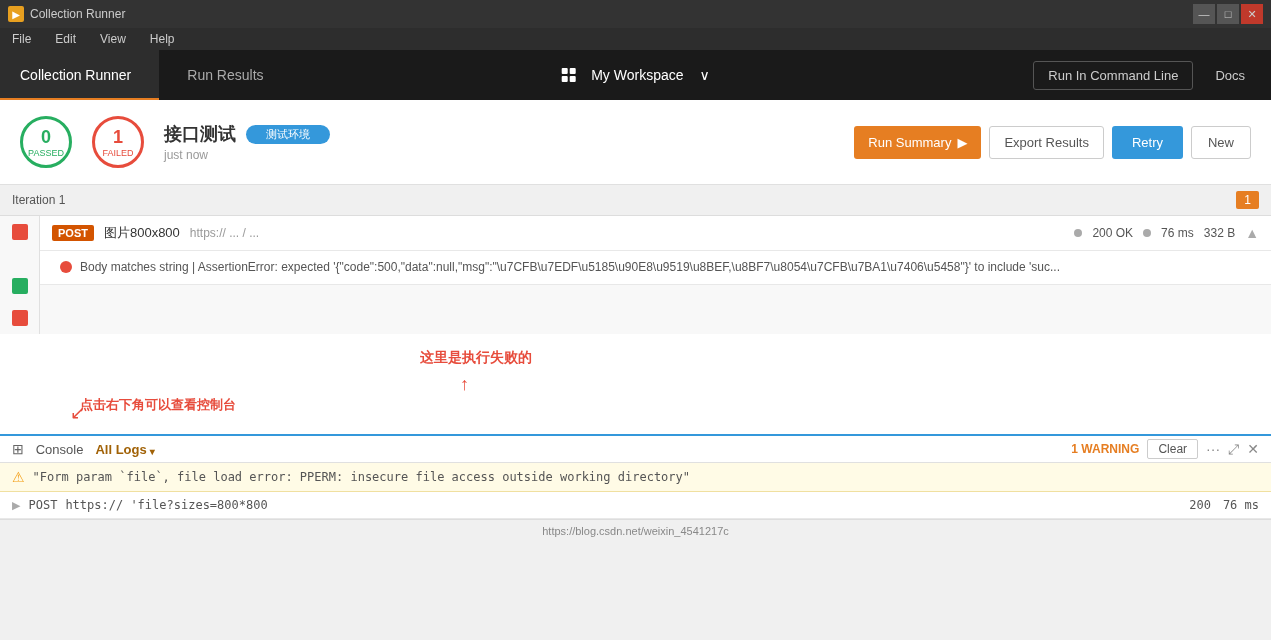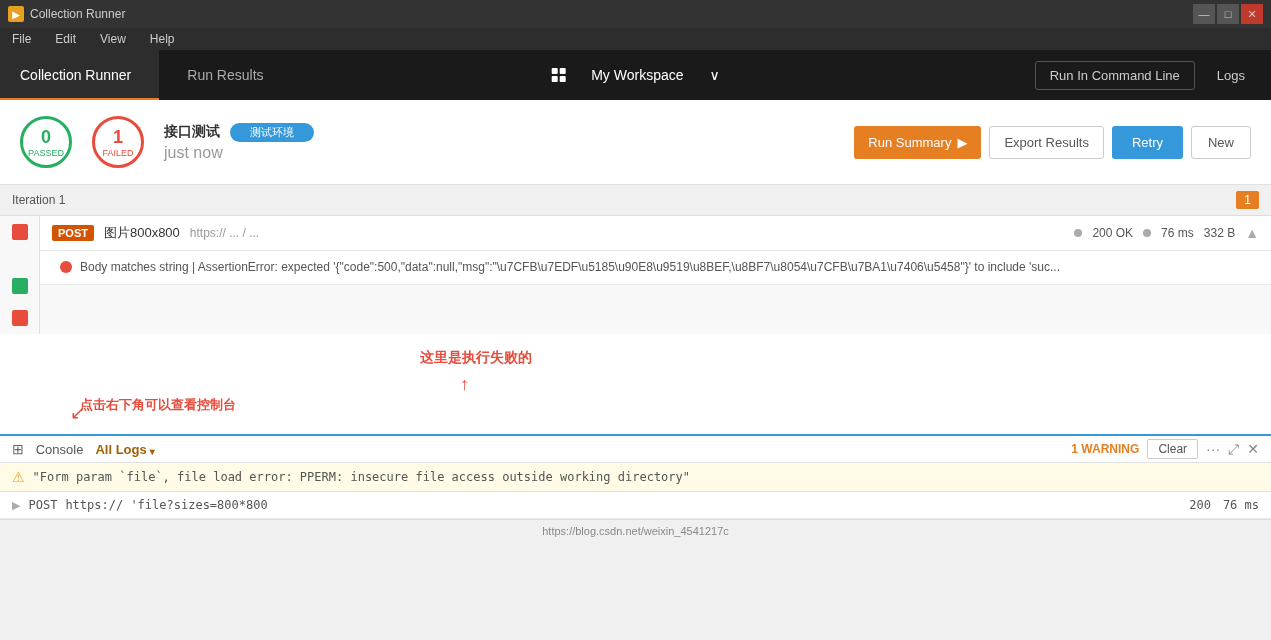--- a/index.html
+++ b/index.html
@@ -34,21 +34,21 @@
       display: flex; align-items: center; height: 100%; padding: 0 28px;
       color: #aaa; font-size: 14px; cursor: pointer; position: relative;
     }
     .nav-tab.active { background: #2d2d2d; color: #fff; }
     .nav-tab.active::after {
       content: ''; position: absolute; bottom: 0; left: 0; right: 0; height: 2px; background: #e67e22;
     }
     .nav-tab:first-child { padding-left: 20px; }
     .nav-workspace {
       position: absolute; left: 50%; transform: translateX(-50%);
-      display: flex; align-items: center; gap: 26px; color: #fff; font-size: 14px; cursor: pointer;
+      display: flex; align-items: center; gap: 16px; color: #fff; font-size: 14px; cursor: pointer;
     }
     .workspace-icon { display: flex; gap: 2px; }
     .workspace-icon span { display: inline-block; width: 6px; height: 6px; background: #fff; border-radius: 1px; }
     .workspace-icon .grid { display: grid; grid-template-columns: 1fr 1fr; gap: 2px; }
     .nav-right { margin-left: auto; display: flex; gap: 8px; padding-right: 12px; }
     .btn-cmd-line {
       background: transparent; border: 1px solid #555; color: #ccc;
       padding: 6px 14px; cursor: pointer; font-size: 13px; border-radius: 3px;
     }
     .btn-docs {
@@ -64,23 +64,23 @@
     .circle-badge {
       width: 52px; height: 52px; border-radius: 50%; border: 3px solid;
       display: flex; flex-direction: column; align-items: center; justify-content: center;
       font-size: 18px; font-weight: bold;
     }
     .circle-badge.passed { border-color: #27ae60; color: #27ae60; }
     .circle-badge.failed { border-color: #e74c3c; color: #e74c3c; }
     .circle-badge span.label { font-size: 9px; font-weight: normal; text-transform: uppercase; }
     .run-title { display: flex; flex-direction: column; gap: 2px; }
     .run-title-row { display: flex; align-items: center; gap: 10px; }
-    .run-name { font-size: 14px; font-weight: 600; color: #333; }
+    .run-name { font-size: 18px; font-weight: 600; color: #333; }
     .run-env { background: #3498db; color: #fff; padding: 2px 20px; border-radius: 10px; font-size: 11px; }
-    .run-time { color: #999; font-size: 16px; }
+    .run-time { color: #999; font-size: 12px; }
     .run-actions { margin-left: auto; display: flex; gap: 8px; }
     .btn-run-summary { background: #e67e22; color: #fff; border: none; padding: 8px 14px; cursor: pointer; border-radius: 3px; font-size: 13px; display: flex; align-items: center; gap: 6px; }
     .btn-export { background: transparent; border: 1px solid #ccc; color: #555; padding: 8px 14px; cursor: pointer; border-radius: 3px; font-size: 13px; }
     .btn-retry { background: #3498db; color: #fff; border: none; padding: 8px 20px; cursor: pointer; border-radius: 3px; font-size: 13px; }
     .btn-new { background: transparent; border: 1px solid #ccc; color: #555; padding: 8px 16px; cursor: pointer; border-radius: 3px; font-size: 13px; }
 
     
     .results-area { background: #f8f8f8; border-radius: 27px; }
 
     
@@ -206,21 +206,21 @@
           <span></span>
           <span></span>
       </div>
     </div>
     <span>My Workspace</span>
     <span>∨</span>
   </div>
 
   <div class="nav-right">
     <button class="btn-cmd-line">Run In Command Line</button>
-    <button class="btn-docs">Logs</button>
+    <button class="btn-docs">Docs</button>
   </div>
 </div>
 
 <div class="run-info-bar">
   <div class="circle-badge passed">
     <span>0</span>
     <span class="label">PASSED</span>
   </div>
   <div class="circle-badge failed">
     <span>1</span>

